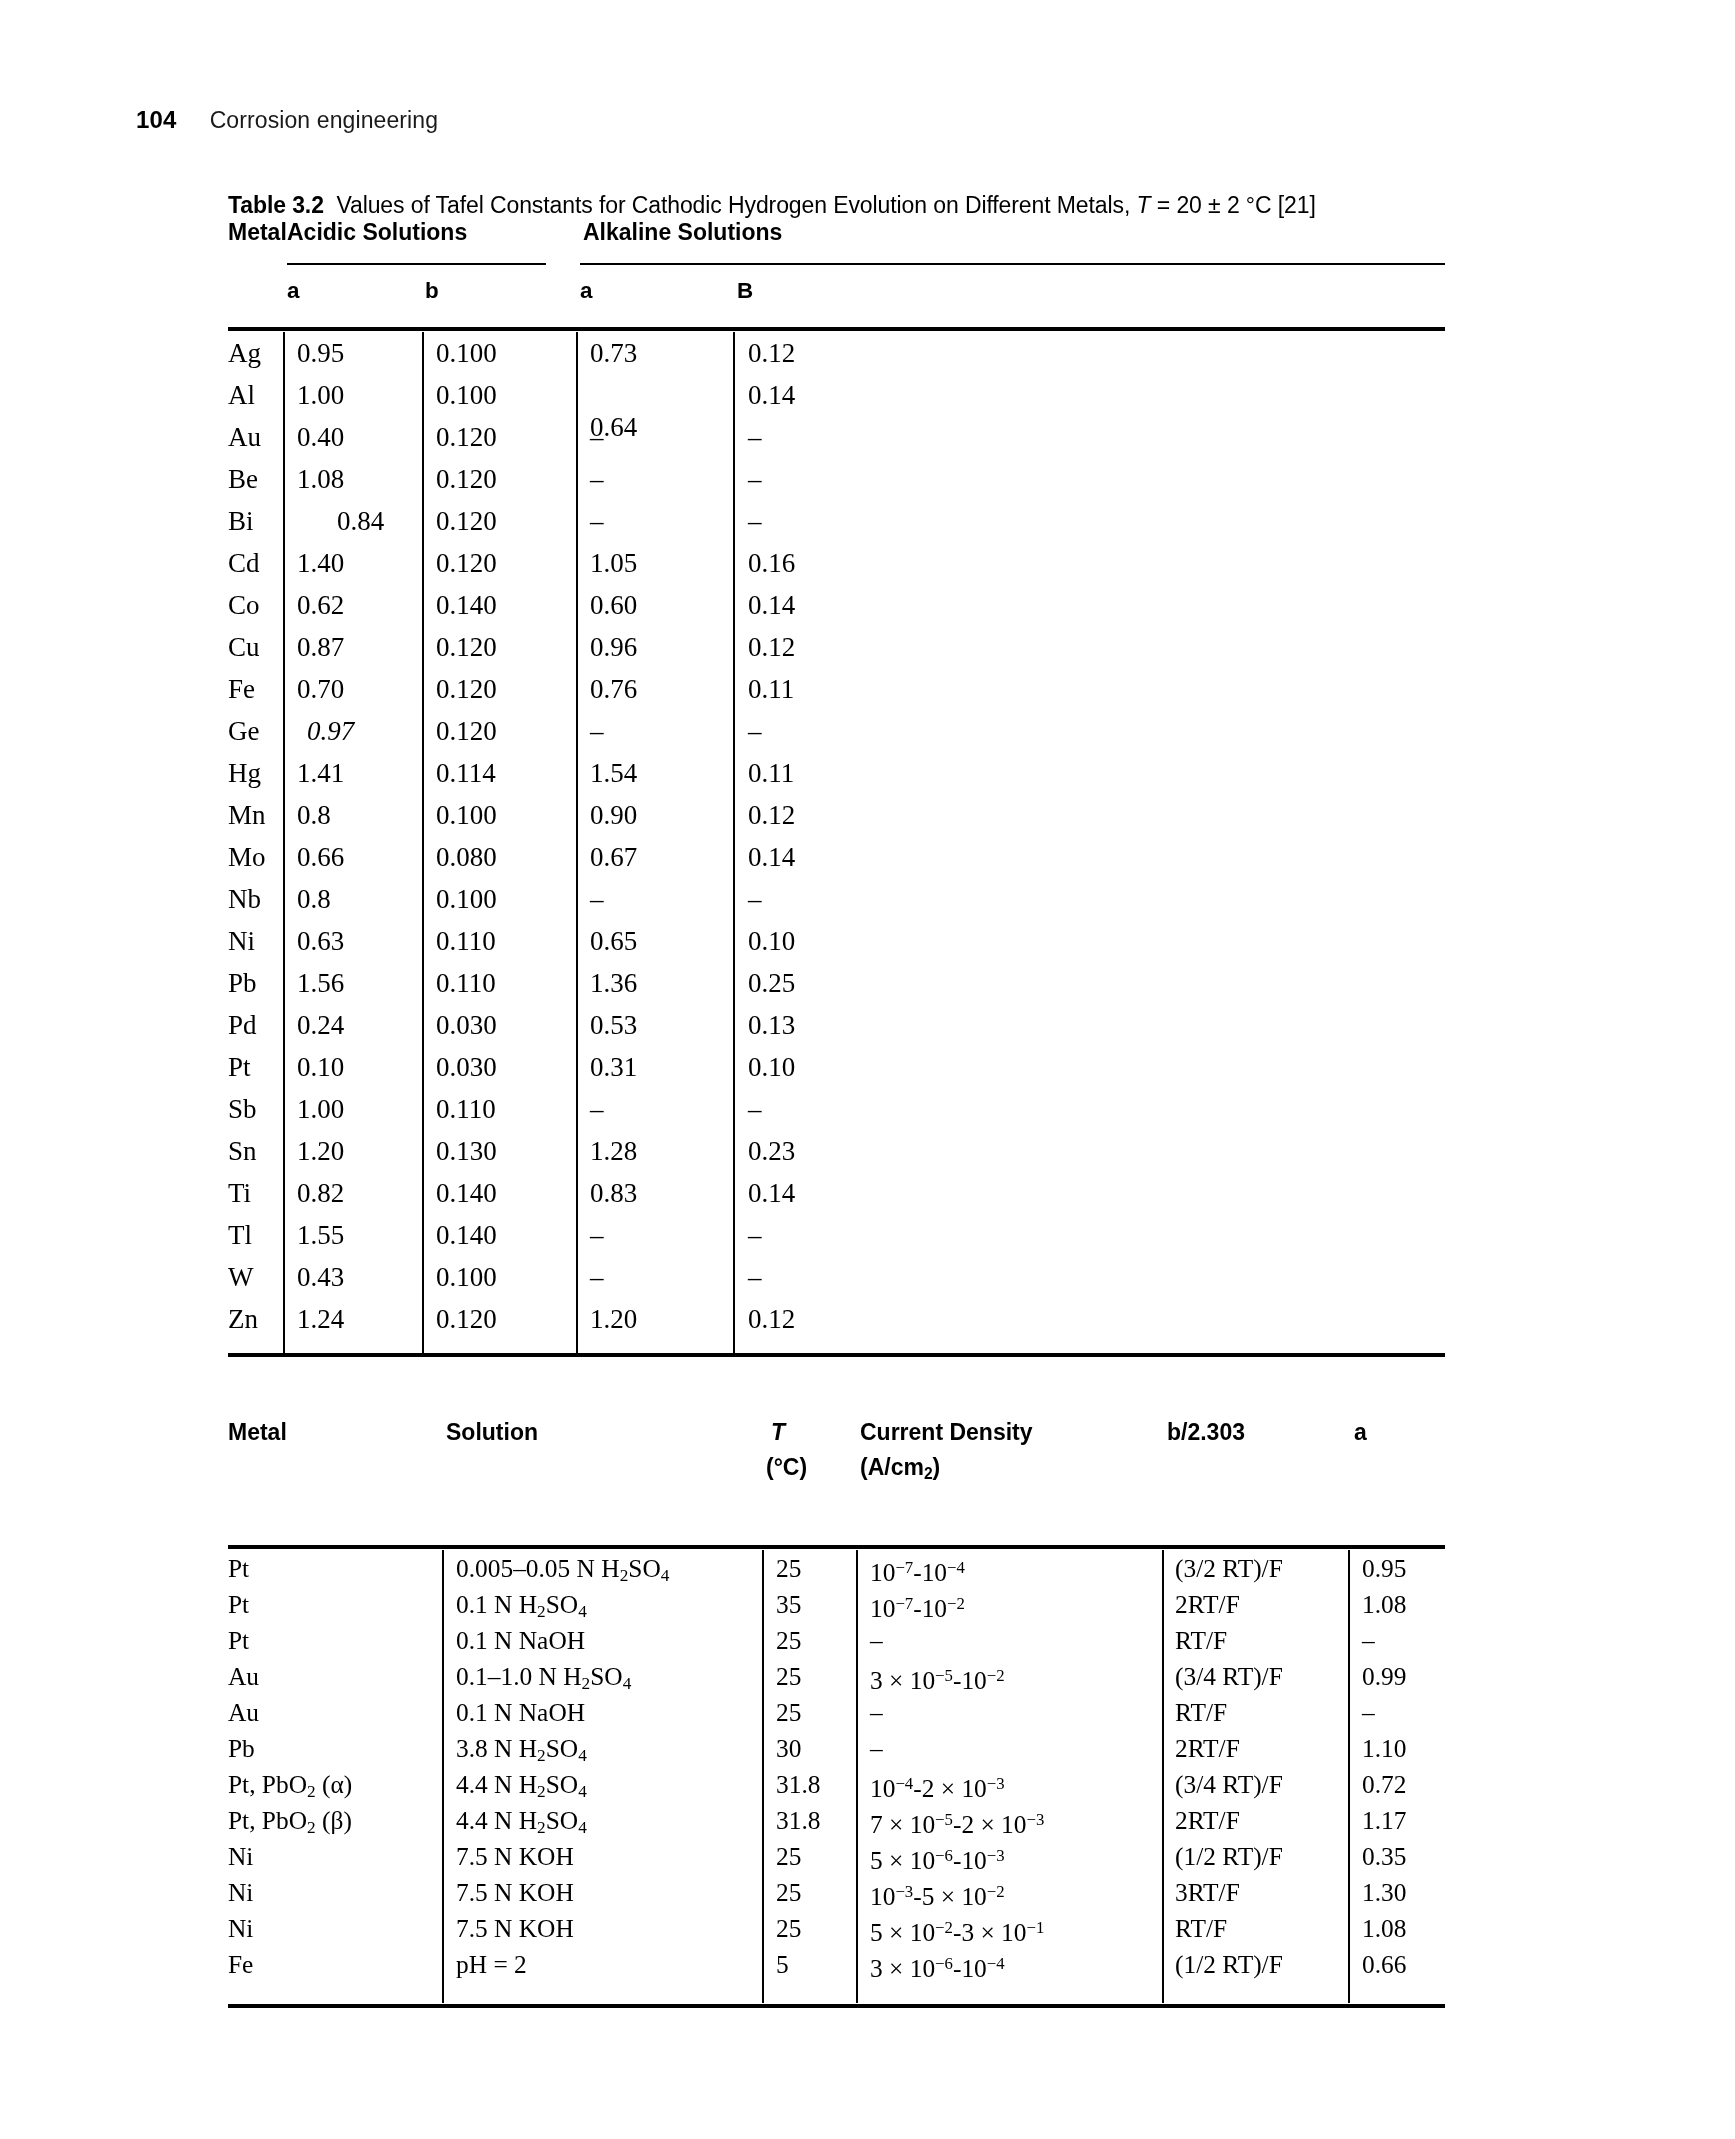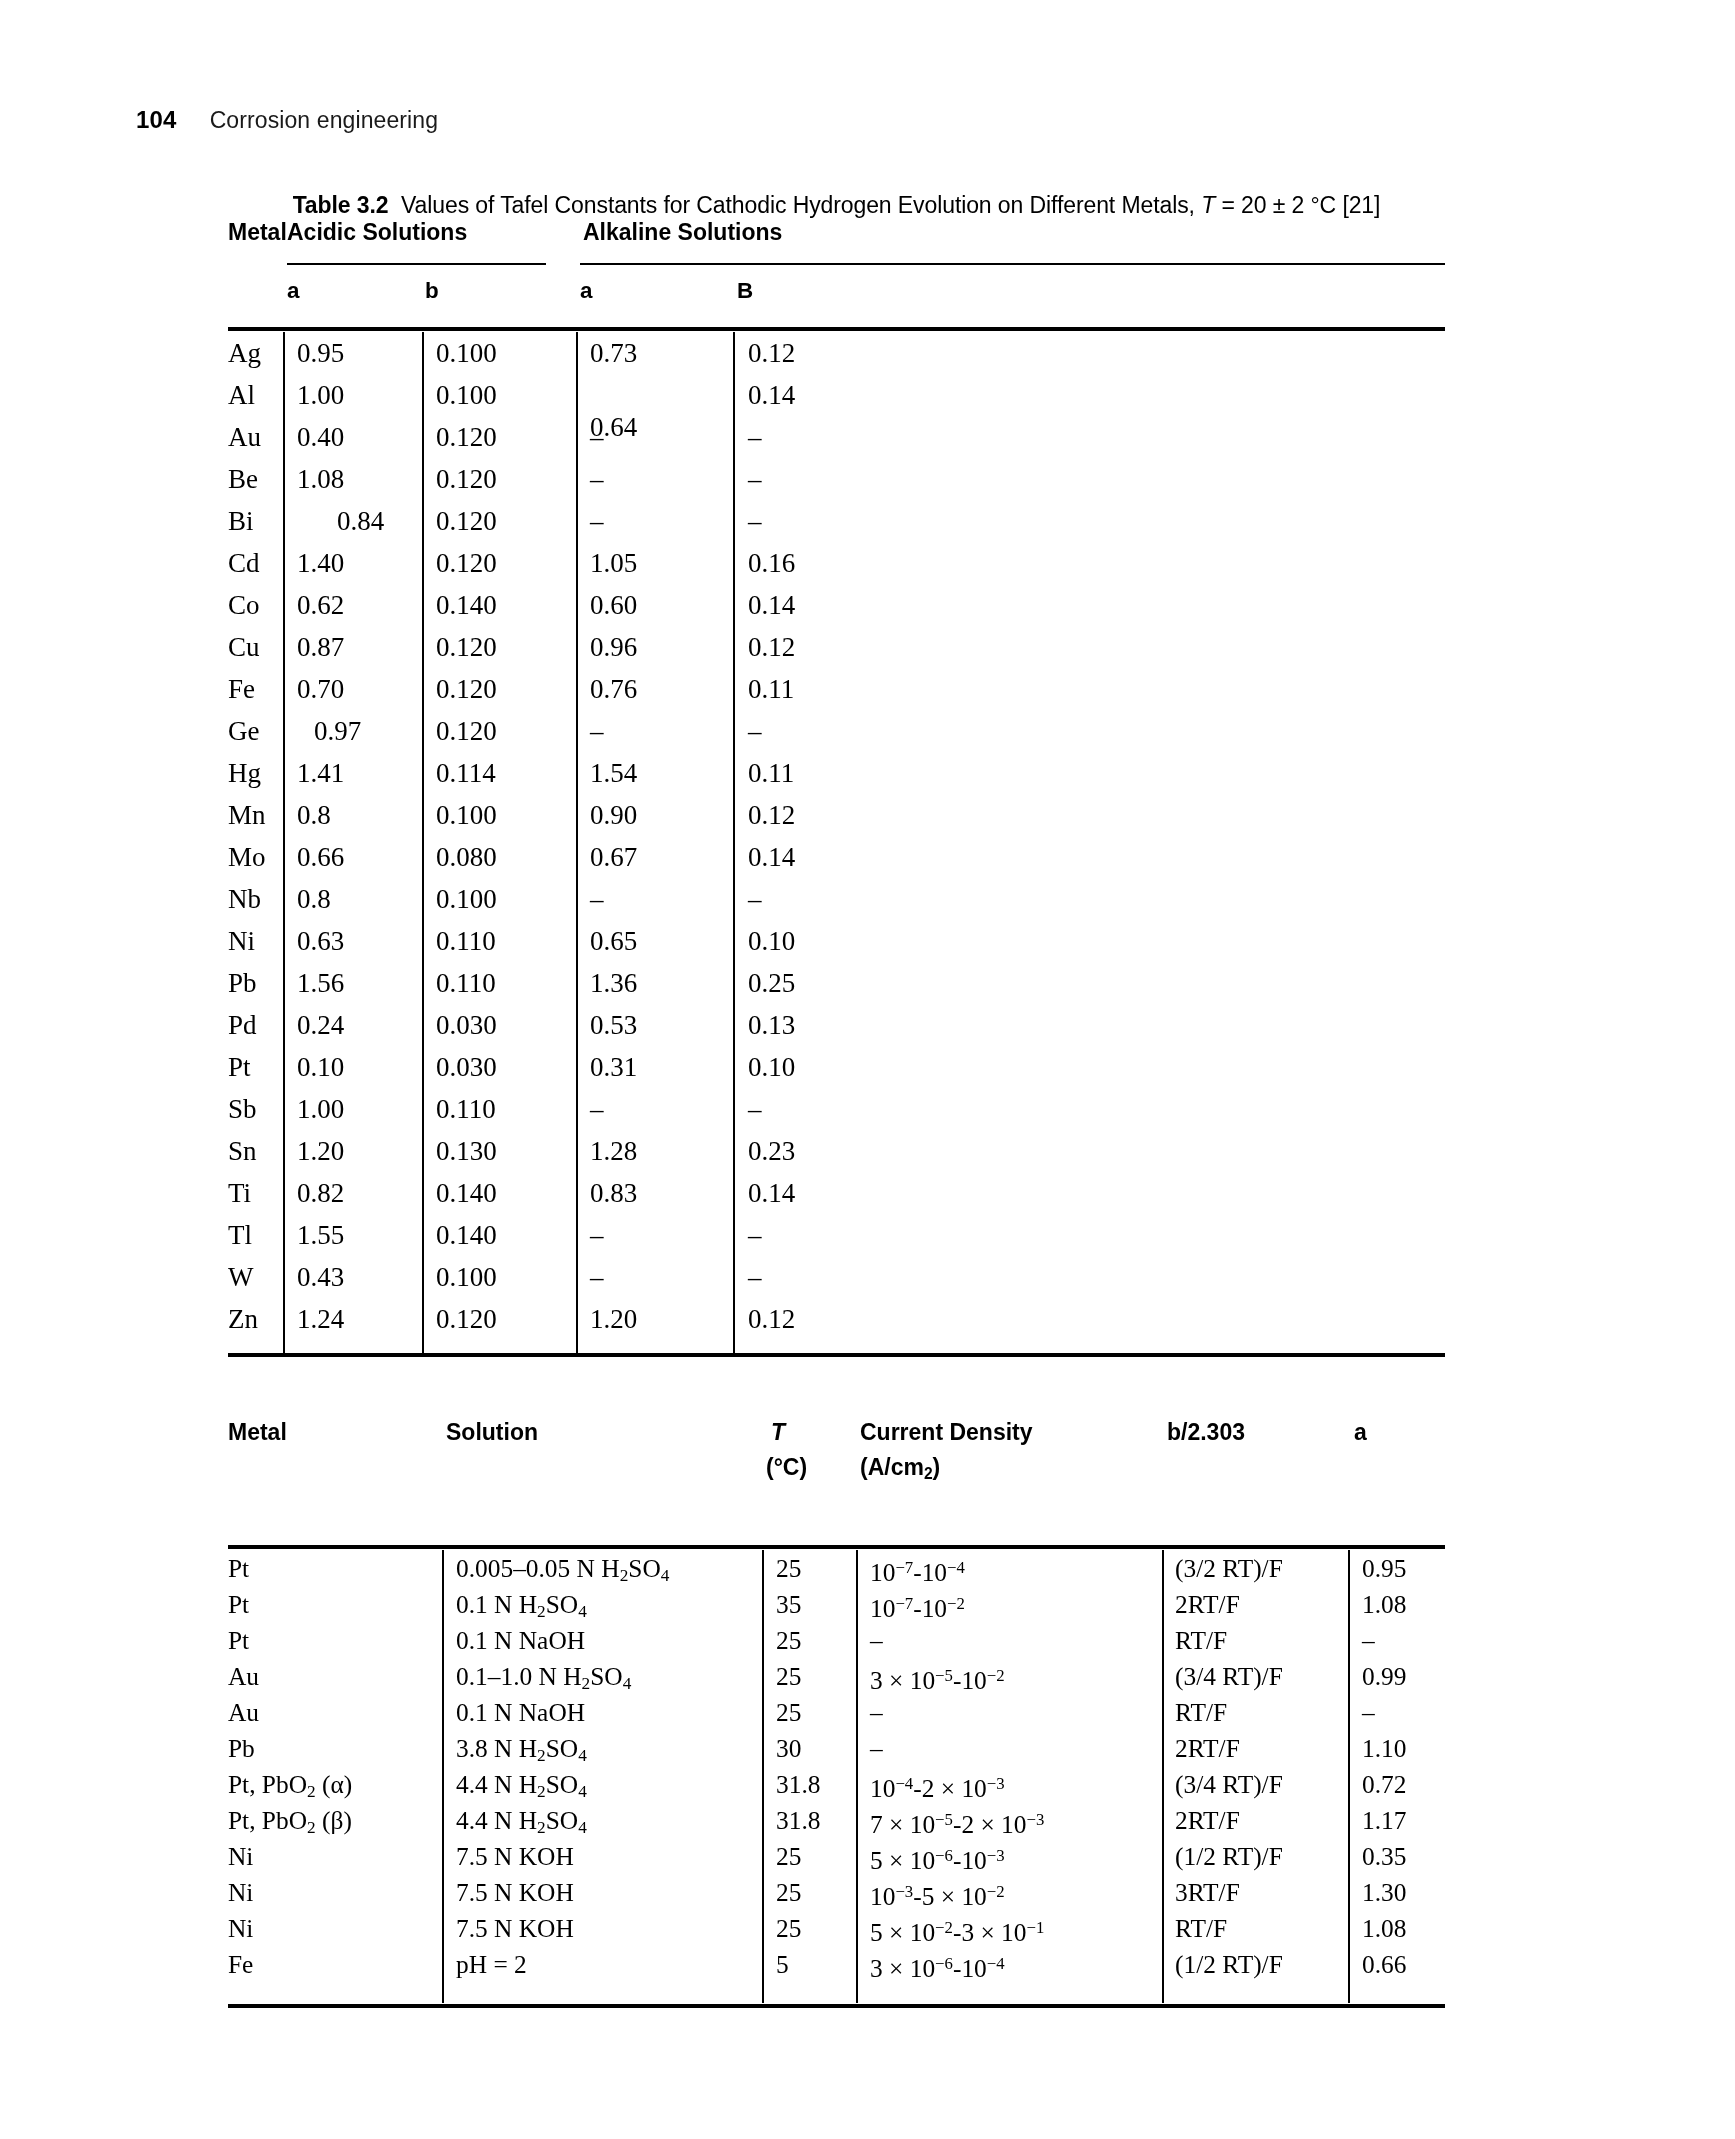--- a/index.html
+++ b/index.html
@@ -38,21 +38,21 @@
     letter-spacing: 0.1px;
     color: #1a1a1a;
   }
 
   
   .table-block {
     position: absolute;
     left: 228px;
     width: 1217px;
   }
-  #table-32-block { top: 191px; text-align: center; }
+  #table-32-block { top: 191px; }
   #table-33-block { top: 1419px; }
 
   .table-caption {
     font-family: "Liberation Sans", sans-serif;
     font-size: 23px;
     line-height: 1.22;
     white-space: nowrap;
     letter-spacing: -0.1px;
   }
   .table-caption .cap-label {
@@ -233,21 +233,21 @@
       </div>
       <div class="datarow">
         <span class="cell" style="left: 0px;">Fe</span>
         <span class="cell" style="left: 69px;">0.70</span>
         <span class="cell" style="left: 208px;">0.120</span>
         <span class="cell" style="left: 362px;">0.76</span>
         <span class="cell" style="left: 520px;">0.11</span>
       </div>
       <div class="datarow">
         <span class="cell" style="left: 0px;">Ge</span>
-        <span class="cell" style="left: 86px;">0.97</span>
+        <span class="cell" style="left: 79px; font-style: italic;">0.97</span>
         <span class="cell" style="left: 208px;">0.120</span>
         <span class="cell" style="left: 362px;">–</span>
         <span class="cell" style="left: 520px;">–</span>
       </div>
       <div class="datarow">
         <span class="cell" style="left: 0px;">Hg</span>
         <span class="cell" style="left: 69px;">1.41</span>
         <span class="cell" style="left: 208px;">0.114</span>
         <span class="cell" style="left: 362px;">1.54</span>
         <span class="cell" style="left: 520px;">0.11</span>

